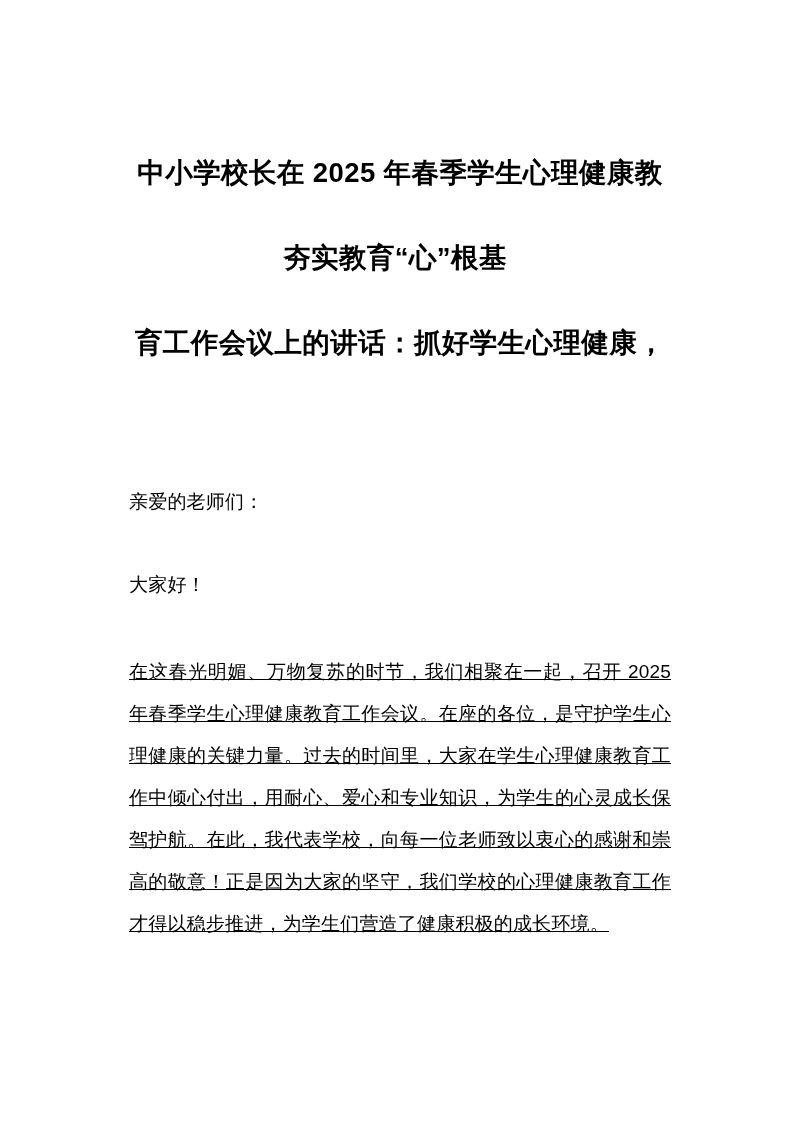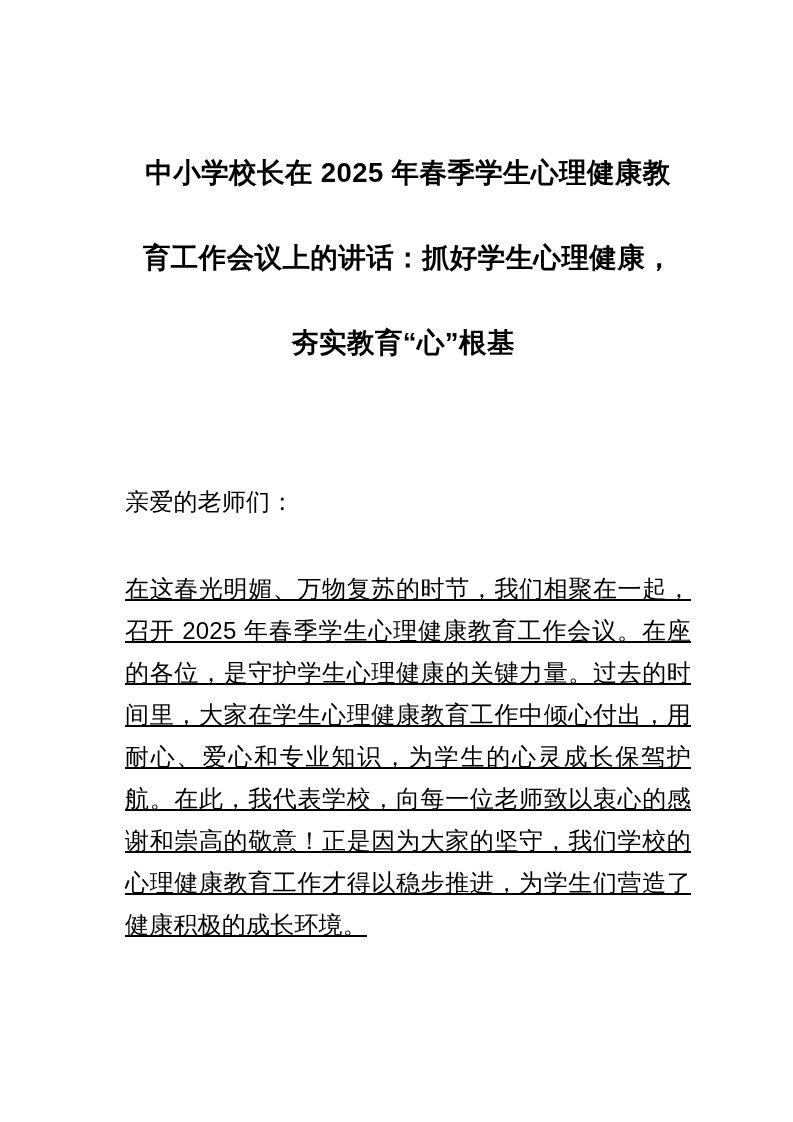--- a/index.html
+++ b/index.html
@@ -17,21 +17,21 @@
     position: relative;
     width: 793px;
     height: 1122px;
     background: #ffffff;
     overflow: hidden;
     box-sizing: border-box;
   }
 
   .content {
     position: absolute;
-    left: 125px;
+    left: 117px;
     top: 0;
     width: 566px;
   }
 
   
   .doc-title {
     margin: 0;
     padding: 0;
     font-size: 27.5px;
     font-weight: bold;
@@ -60,22 +60,22 @@
   .title-spacer-top {
     height: 130px;
   }
 
   
   .body-block {
     margin-top: 96px;
   }
 
   .para {
-    margin: 0;
-    font-size: 24px;
+    margin: 12px;
+    font-size: 19px;
     line-height: 42px;
     letter-spacing: 0.2px;
     color: #000000;
     text-align: justify;
     text-justify: inter-character;
   }
 
   .para + .para {
     margin-top: 41px;
   }
@@ -96,28 +96,29 @@
 <body>
 
 <div class="page">
 
   <div class="content">
 
     <div class="title-spacer-top"></div>
 
     <h1 class="doc-title">
       <span class="title-line line-1">中小学校长在 2025 年春季学生心理健康教</span>
+      <span class="title-line line-3">夯实教育“心”根基</span>
       <span class="title-line line-2">育工作会议上的讲话：抓好学生心理健康，</span>
-      <span class="title-line line-3">夯实教育“心”根基</span>
     </h1>
 
     <div class="body-block">
 
       <p class="para salutation">亲爱的老师们：</p>
 
+      <p class="para greeting">大家好！</p>
 
       <p class="para main-paragraph">在这春光明媚、万物复苏的时节，我们相聚在一起，召开 2025 年春季学生心理健康教育工作会议。在座的各位，是守护学生心理健康的关键力量。过去的时间里，大家在学生心理健康教育工作中倾心付出，用耐心、爱心和专业知识，为学生的心灵成长保驾护航。在此，我代表学校，向每一位老师致以衷心的感谢和崇高的敬意！正是因为大家的坚守，我们学校的心理健康教育工作才得以稳步推进，为学生们营造了健康积极的成长环境。</p>
 
     </div>
 
   </div>
 
 </div>
 
 </body></html>

